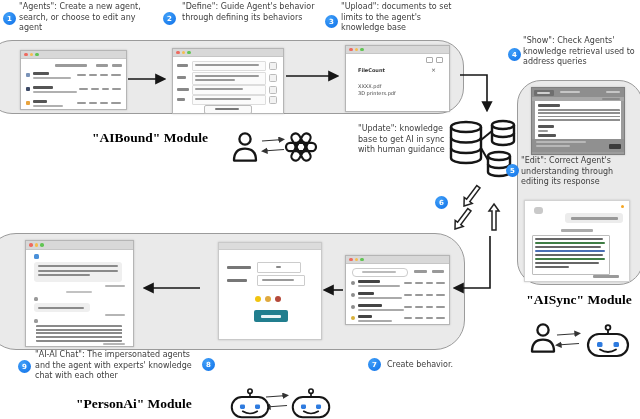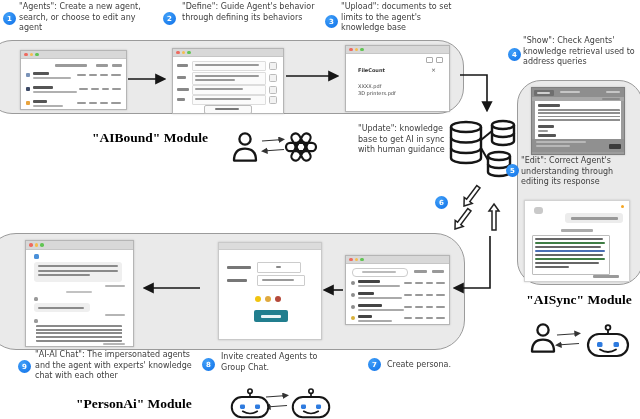--- a/index.html
+++ b/index.html
@@ -342,21 +342,20 @@
   <div class="badge" style="left:368px;top:358px;">7</div>
   <div class="badge" style="left:202px;top:358px;">8</div>
   <div class="badge" style="left:18px;top:360px;">9</div>
 
   <div class="note" style="left:19px;top:2px;width:134px;">"Agents": Create a new agent, search, or choose to edit any agent</div>
   <div class="note" style="left:182px;top:2px;width:138px;">"Define": Guide Agent's behavior through defining its behaviors</div>
   <div class="note" style="left:341px;top:2px;width:124px;">"Upload": documents to set limits to the agent's knowledge base</div>
   <div class="note" style="left:523px;top:36px;width:114px;">"Show": Check Agents' knowledge retrieval used to address queries</div>
   <div class="note" style="left:521px;top:156px;width:114px;">"Edit": Correct Agent's understanding through editing its response</div>
   <div class="note" style="left:358px;top:124px;width:88px;">"Update": knowledge base to get AI in sync with human guidance</div>
-  <div class="note" style="left:387px;top:360px;width:80px;">Create persona.</div>
-  <div class="note" style="left:221px;top:352px;width:100px;">Invite created Agents to Group Chat.</div>
+  <div class="note" style="left:387px;top:360px;width:80px;">Create behavior.</div>
   <div class="note" style="left:35px;top:350px;width:158px;">"AI-AI Chat": The impersonated agents and the agent with experts' knowledge chat with each other</div>
 
   <div class="mod" style="left:92px;top:130px;">"AIBound" Module</div>
   <div class="mod" style="left:519px;top:292px;width:120px;text-align:center;">"AISync" Module</div>
   <div class="mod" style="left:76px;top:396px;">"PersonAi" Module</div>
 
 </div>
 
 </body></html>

